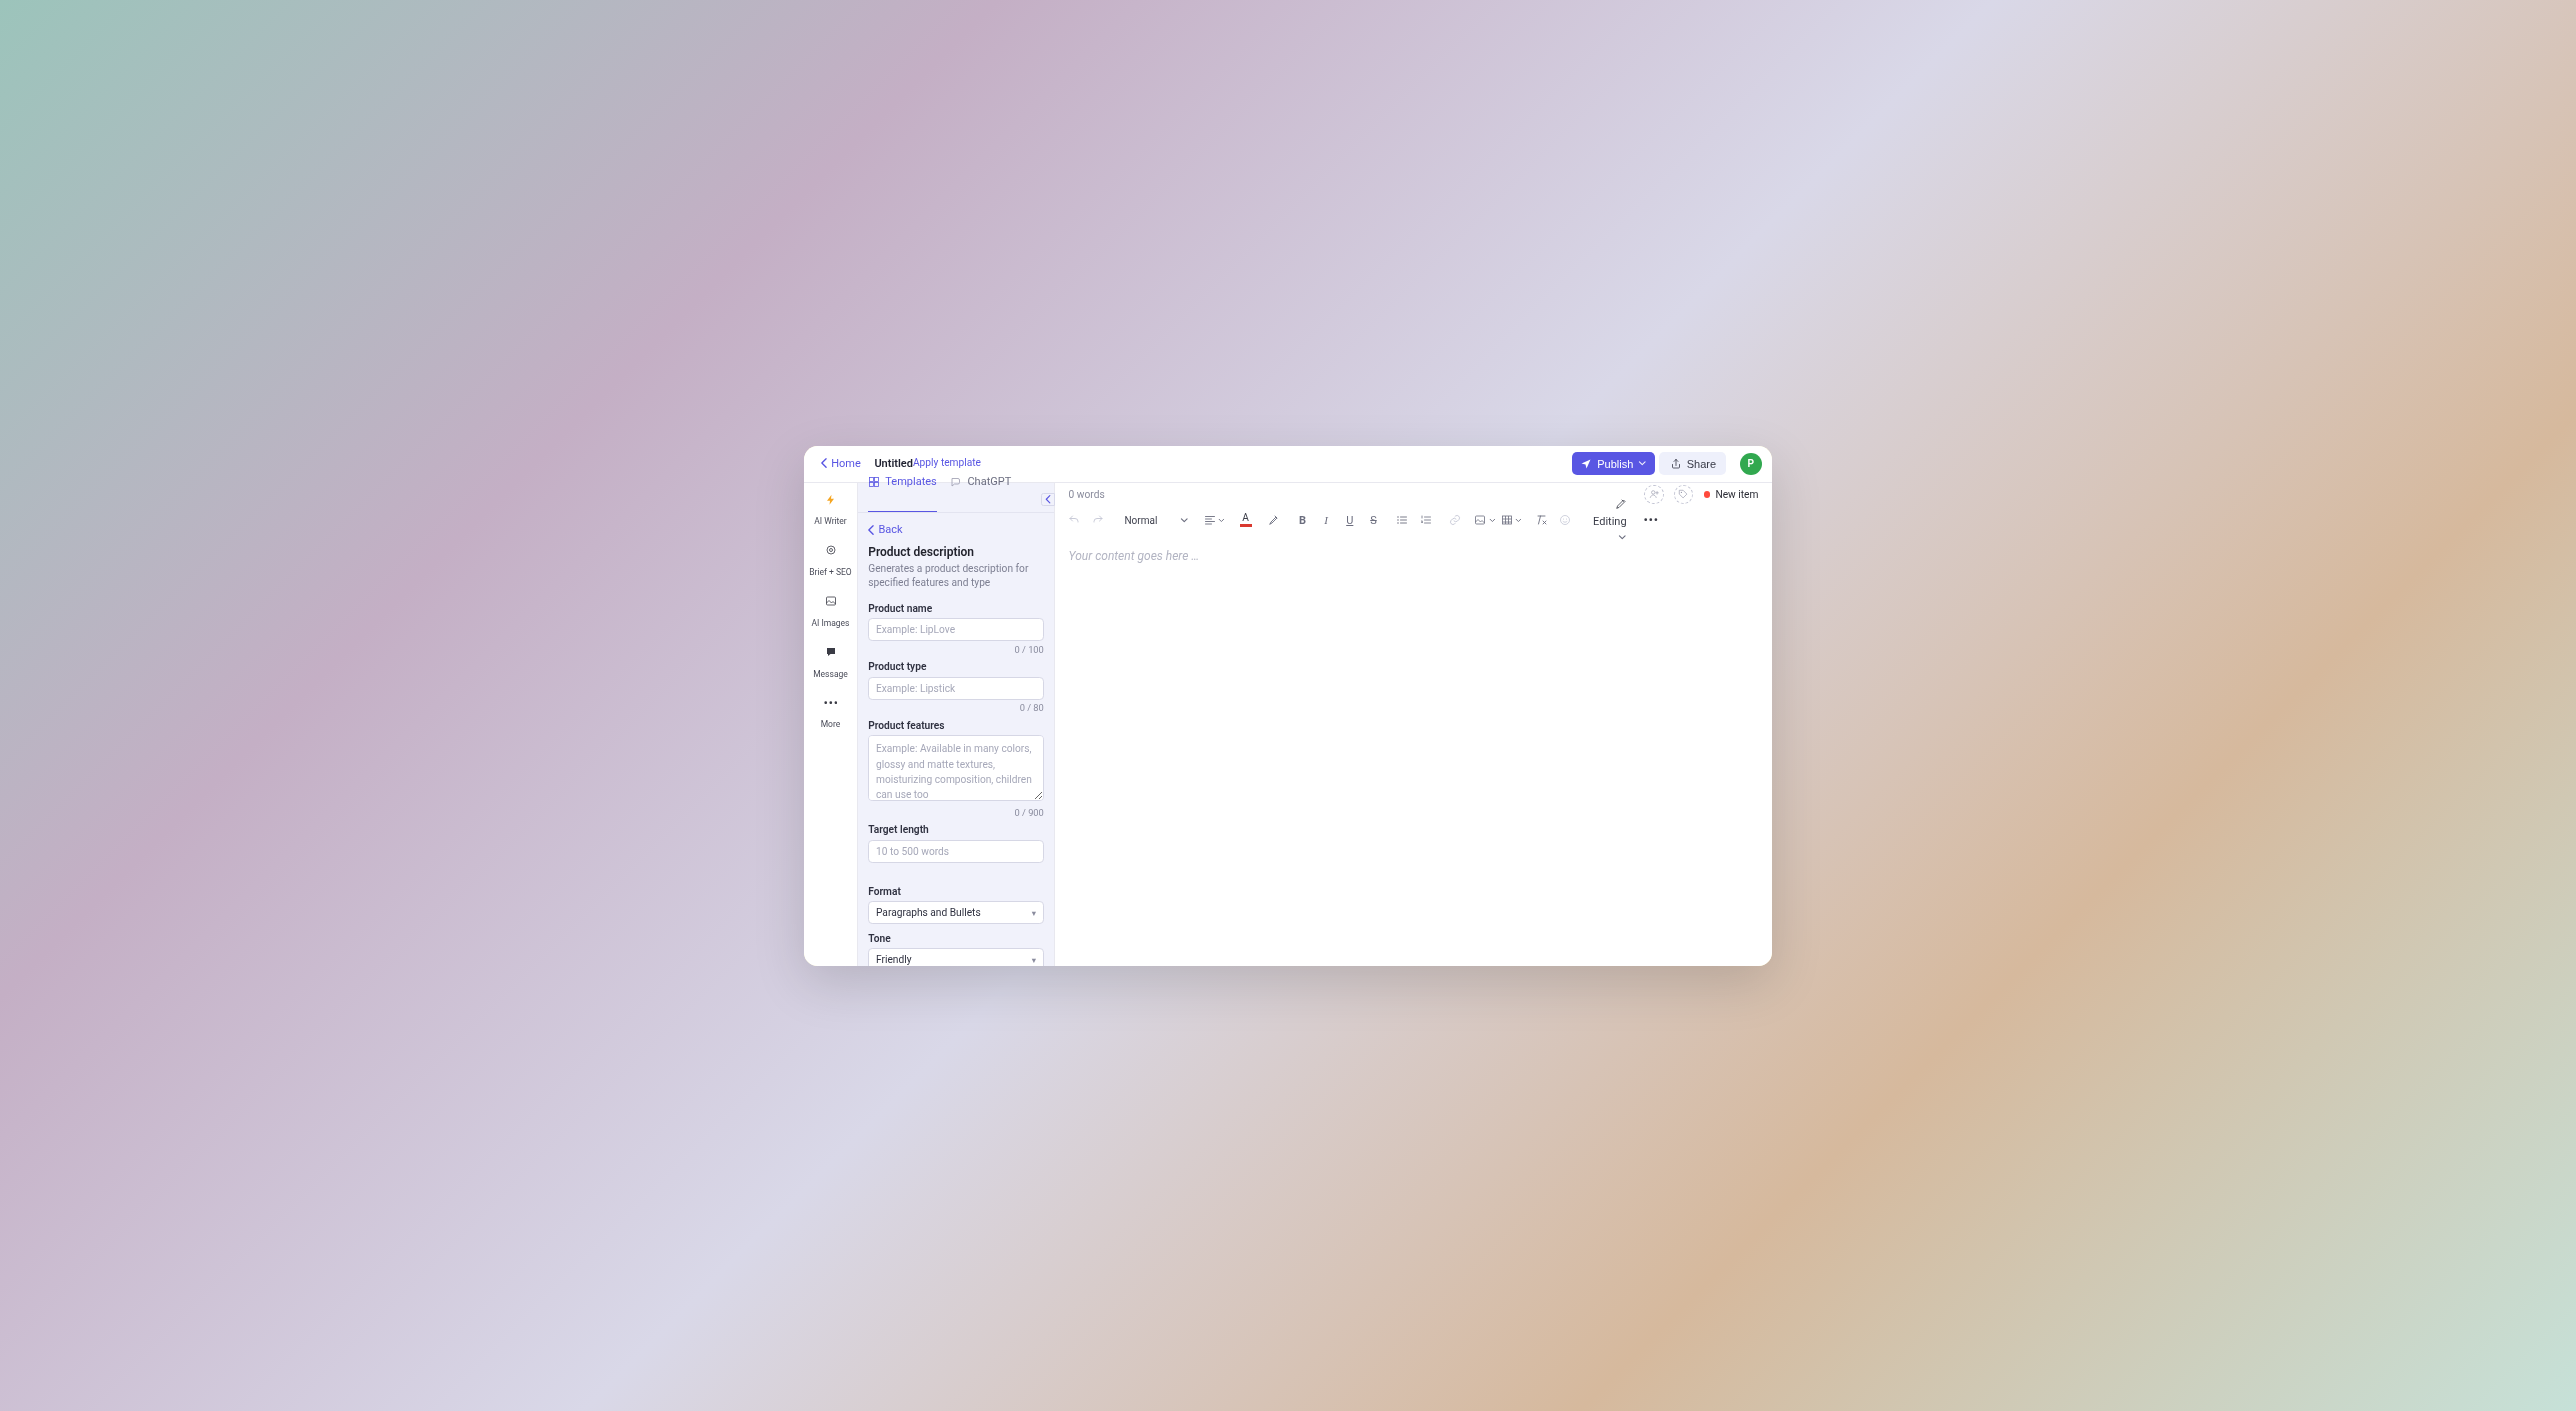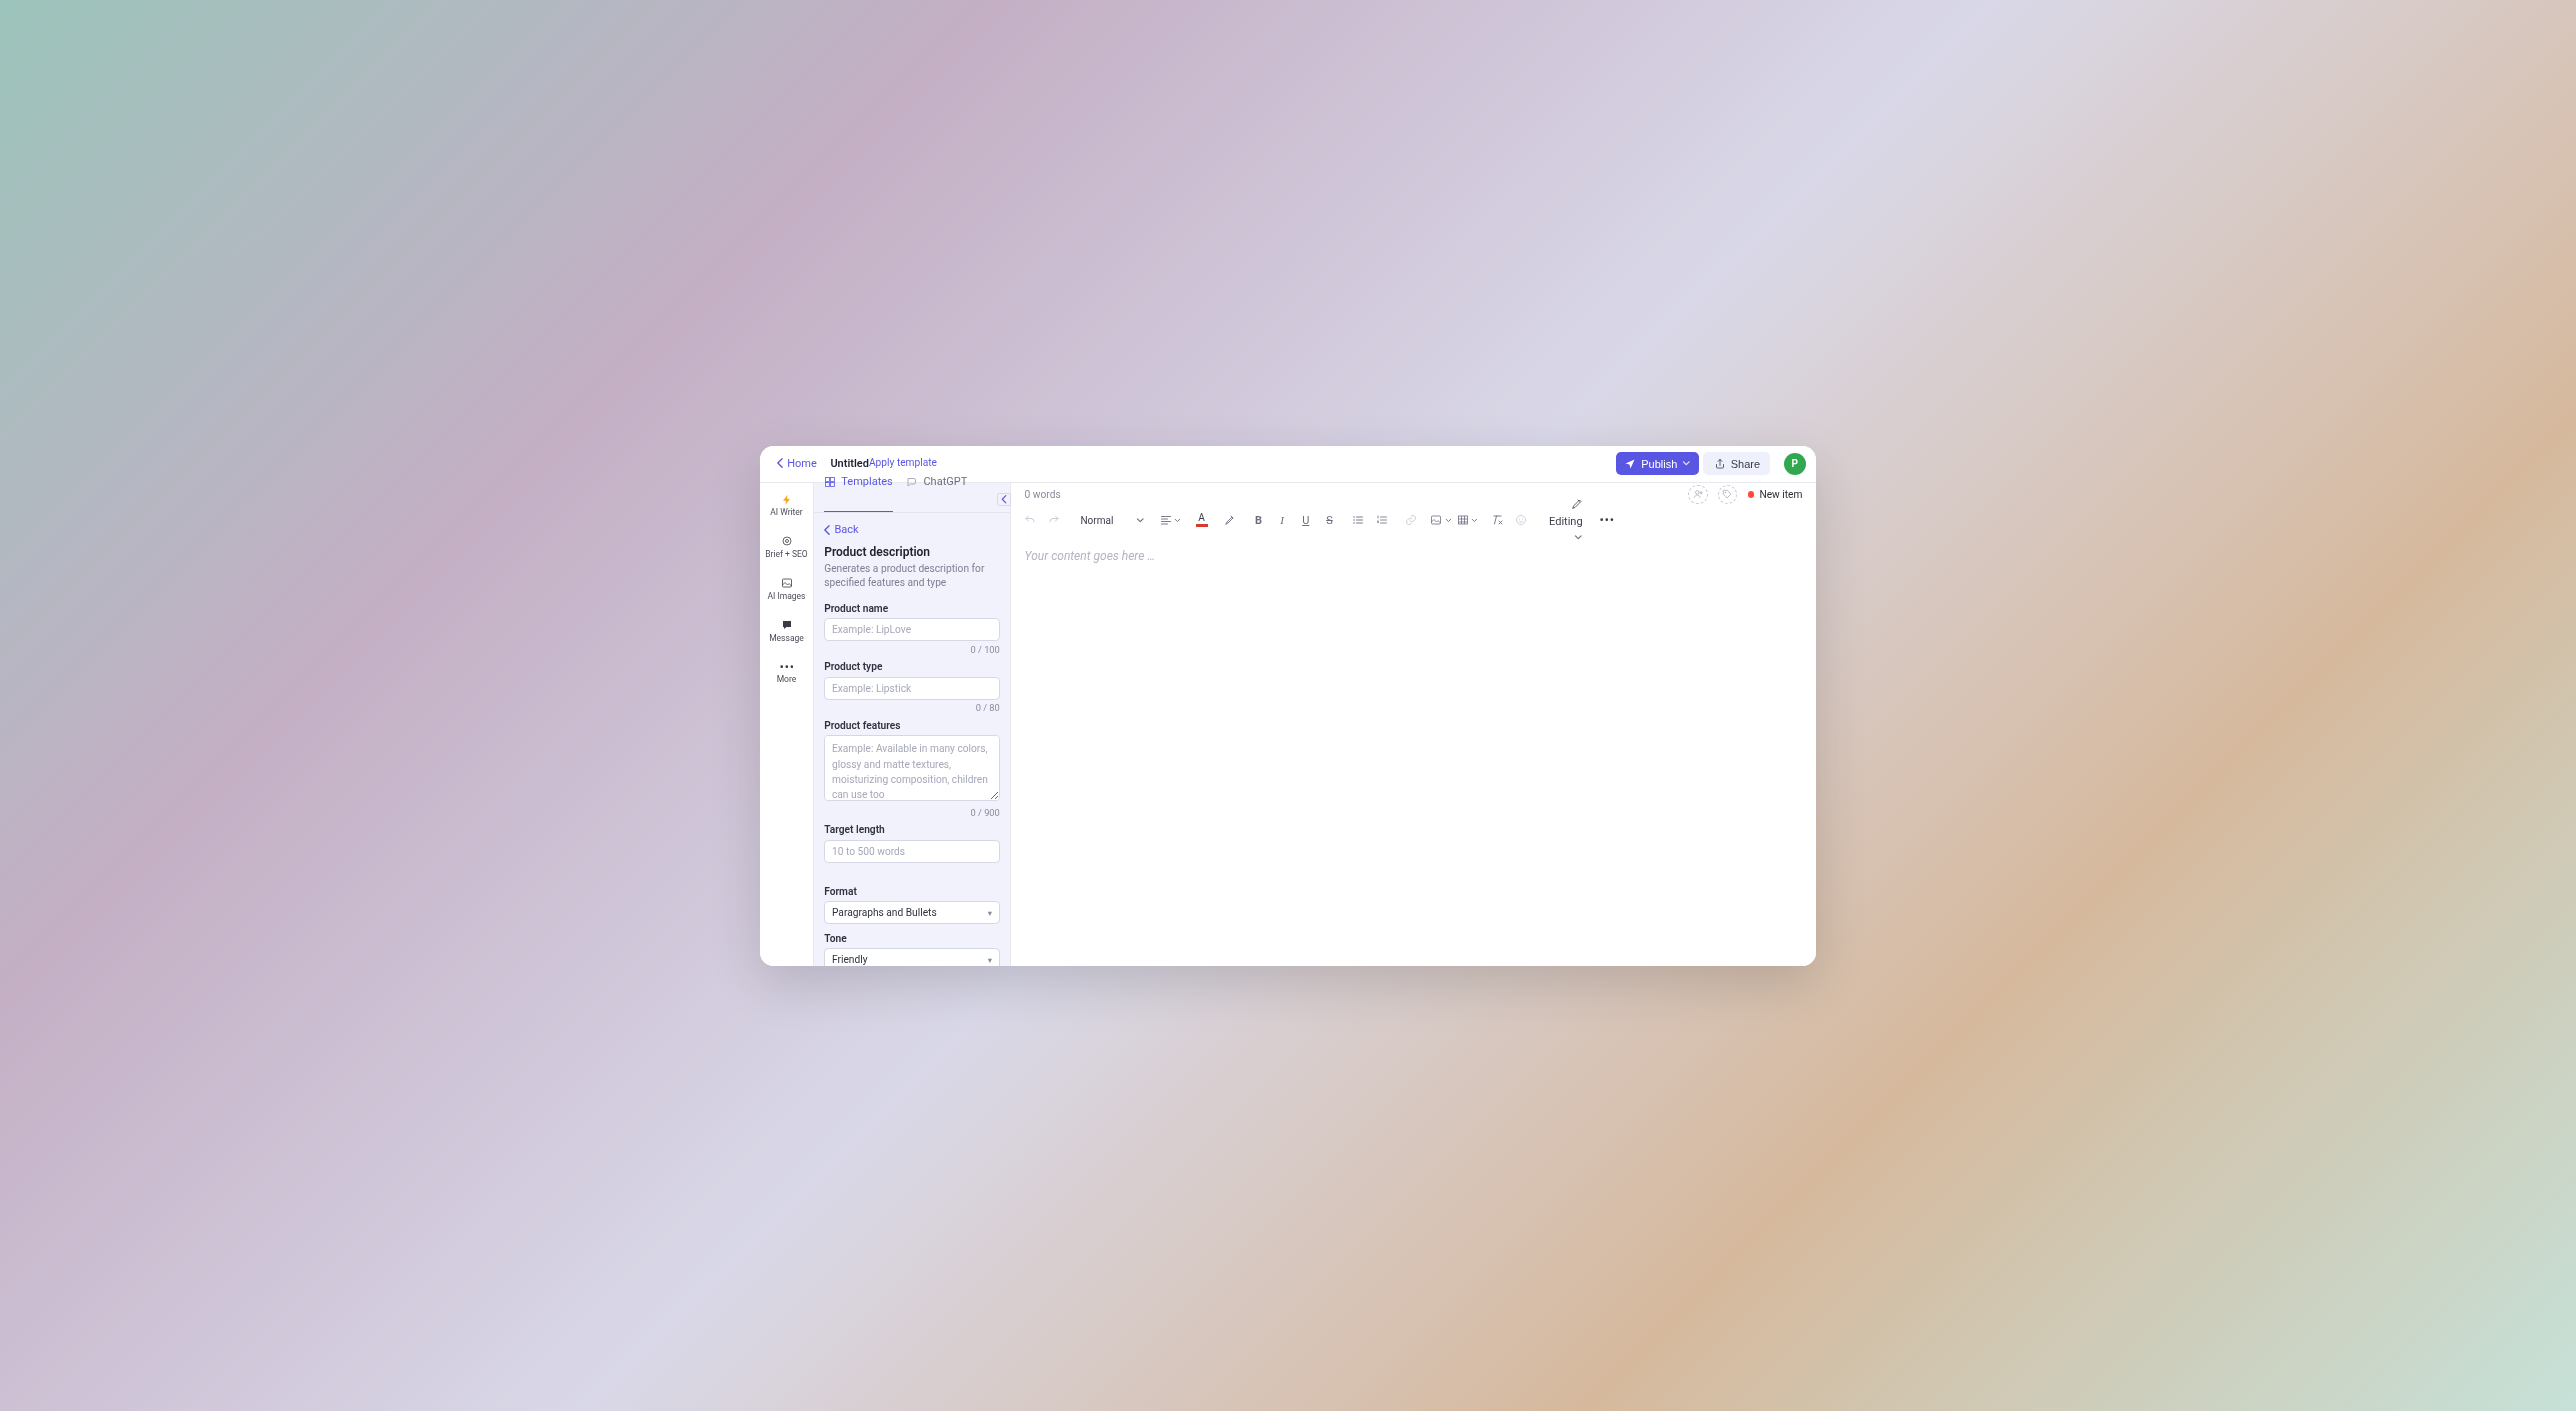--- a/index.html
+++ b/index.html
@@ -6,21 +6,21 @@
   html, body { width: 100%; height: 100%; }
   body {
     font-family: -apple-system, BlinkMacSystemFont, "Segoe UI", Roboto, sans-serif;
     background: linear-gradient(135deg, #9cc4bb 0%, #c4afc5 25%, #d9d8e8 50%, #d6b99d 75%, #c6e1d8 100%);
     display: flex;
     align-items: center;
     justify-content: center;
     overflow: hidden;
   }
   .app-window {
-    width: 1056px;
+    width: 968px;
     height: 520px;
     background: #fef9c3;
     border-radius: 13.6px;
     box-shadow: 0 17px 51px rgba(0,0,0,0.15);
     display: flex;
     flex-direction: column;
     overflow: hidden;
   }
 
   
@@ -60,21 +60,21 @@
     margin-left:13.6px;
   }
 
   
   .body { flex:1; display:flex; min-height:0; }
   .nav-rail {
     width:54px; background:#fff; border-right:0.8px solid #e8e8ef;
     display:flex; flex-direction:column; align-items:center;
     padding-top:6.8px; gap:10.2px;
   }
-  .nav-item { width:51px; display:flex; flex-direction:column; align-items:center; gap:1px; cursor:pointer; padding:3.4px 0;}
+  .nav-item { width:51px; display:flex; flex-direction:column; align-items:center; gap:10px; cursor:pointer; padding:3.4px 0;}
   .nav-item .nicon { width:13.6px; height:13.6px; display:flex; align-items:center; justify-content:center; color:#3a3b45;}
   .nav-item.active .nicon { color:#f5a623; }
   .nav-label { font-size:8.5px; color:#4a4c59; text-align:center; line-height:1.2;}
 
   
   .side-panel {
     width:197px; background:#f1f2fb; border-right:0.8px solid #e8e8ef;
     display:flex; flex-direction:column; position:relative;
   }
   .collapse-btn {

